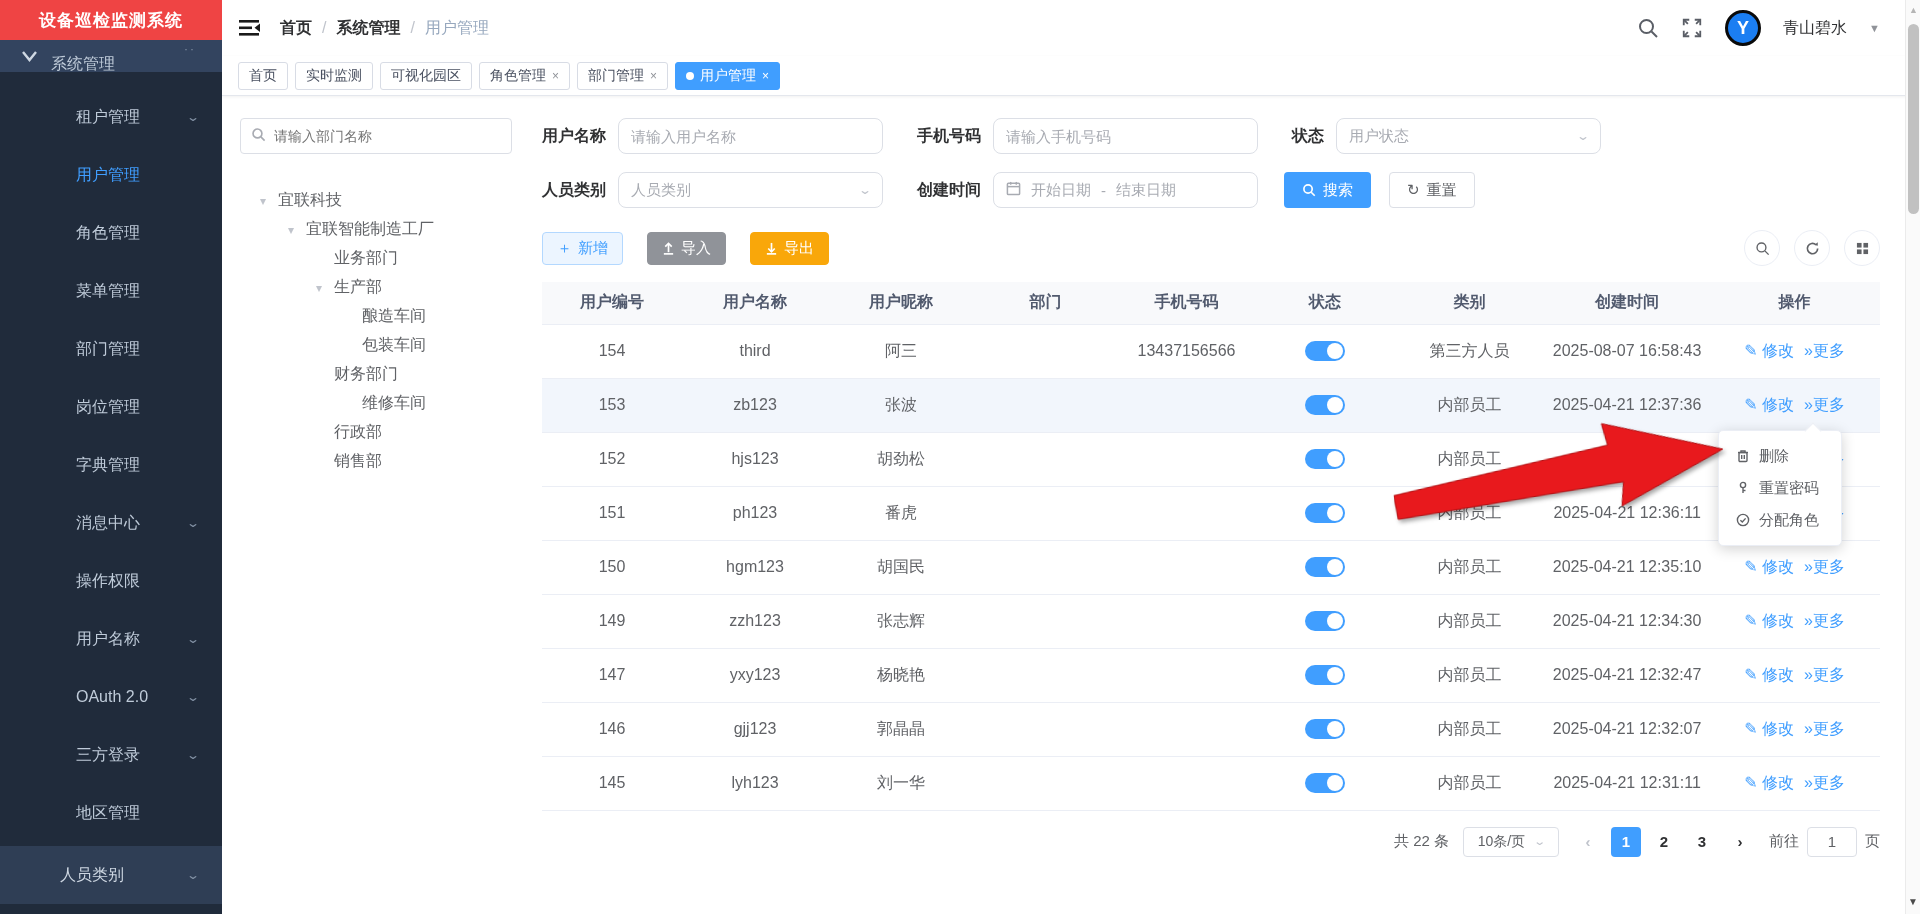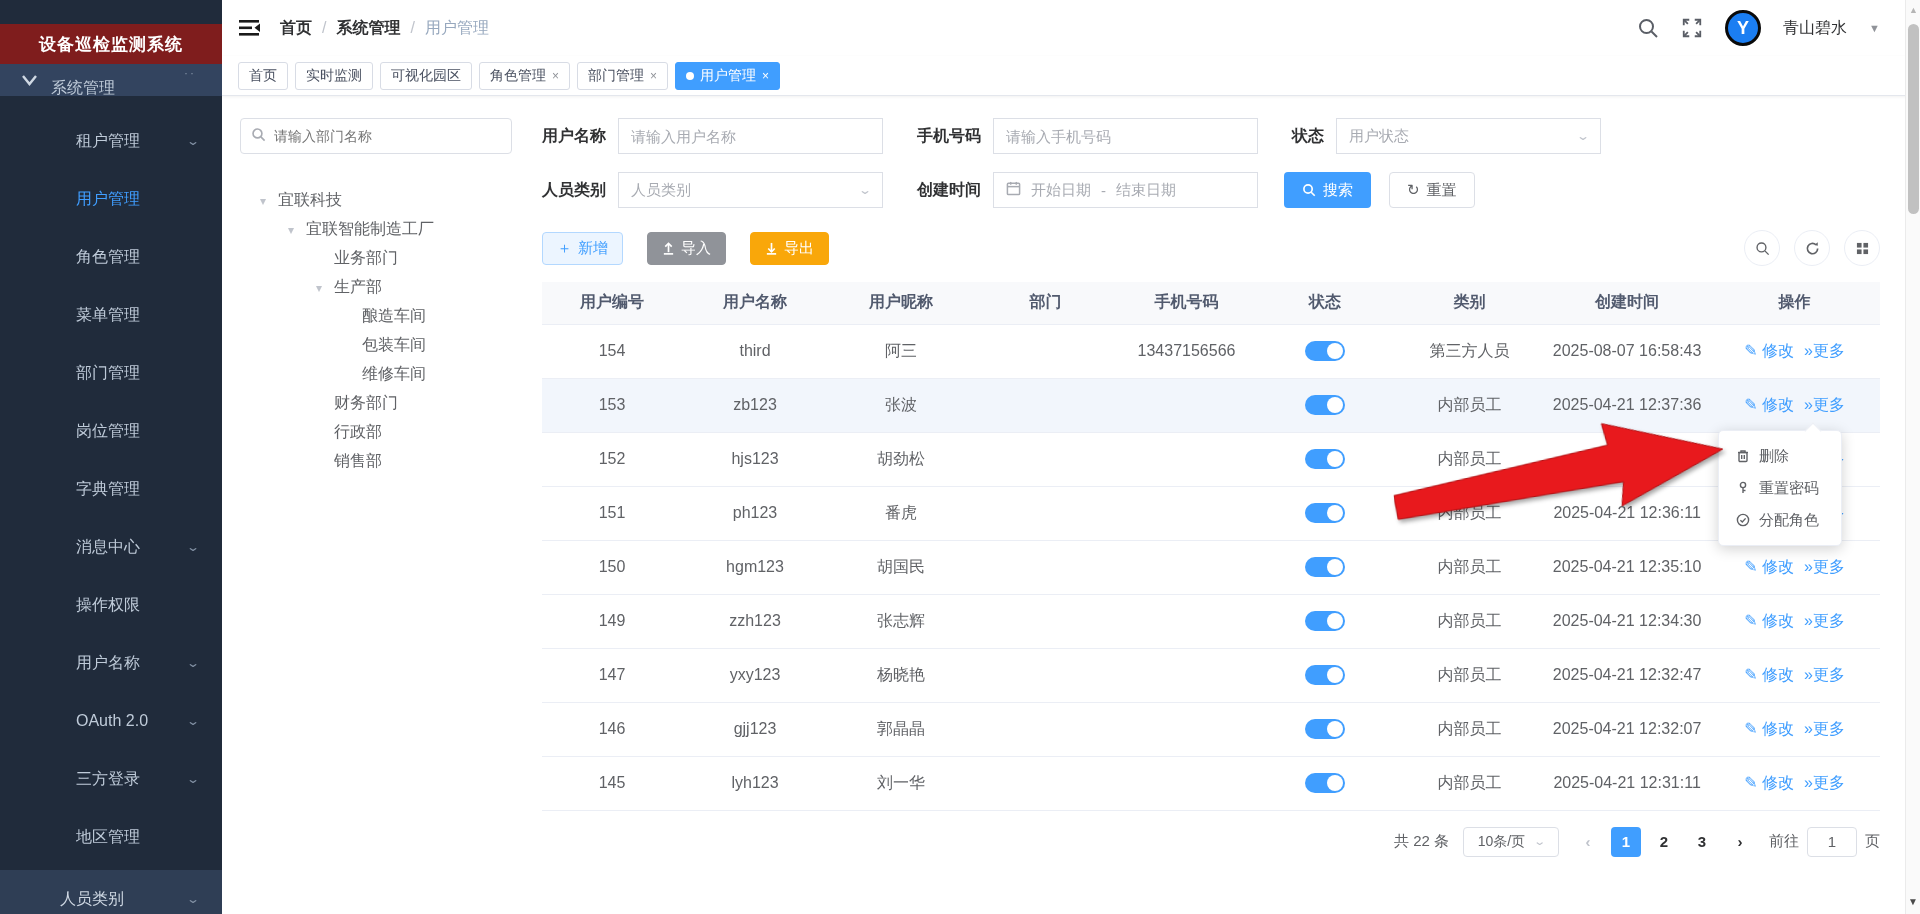--- a/index.html
+++ b/index.html
@@ -1,21 +1,21 @@
 <!DOCTYPE html>
 <html><head>
 <meta charset="utf-8">
 <style>
   * { margin:0; padding:0; box-sizing:border-box; }
   html,body { width:1920px; height:914px; overflow:hidden; }
   body { font-family:"Liberation Sans","DejaVu Sans",sans-serif; background:#fff; position:relative; color:#303133; }
 
   
   .sidebar { position:absolute; left:0; top:0; width:222px; height:914px; background:#202b3b; z-index:5; }
-  .logo-block { background:#7f1d1d; height:72px;margin-top:24px; }
+  .logo-block { background:#ef4444; height:72px; }
   .logo-row { height:40px; display:flex; align-items:center; justify-content:center; }
   .logo-title { color:#fff; font-size:17px; font-weight:bold; letter-spacing:1px; }
   .section-row { height:32px; background:#33445f; display:flex; align-items:flex-end; padding:0 20px 2px 22px; overflow:hidden; position:relative; }
   .section-row .sec-icon { color:#cfd8e3; margin-right:14px; margin-bottom:3px; }
   .section-row .sec-label { color:#bfcbd9; font-size:16px; position:relative; top:5px; }
   .section-row .sec-dots { position:absolute; right:26px; top:2px; color:#8392a5; font-size:12px; letter-spacing:2px; }
   .menu { padding-top:16px; }
   .menu-item { height:58px; display:flex; align-items:center; padding-left:76px; padding-right:26px; color:#bfcbd9; font-size:16px; cursor:pointer; position:relative; }
   .menu-item .chev { position:absolute; right:24px; color:#8392a5; font-size:12px; transform:scaleX(1.4); }
   .menu-item.active { color:#409eff; }
@@ -50,21 +50,21 @@
   .dept-col { width:272px; margin-right:30px; flex:none; }
   .dept-search { height:36px; border:1px solid #dcdfe6; border-radius:4px; display:flex; align-items:center; padding:0 10px; gap:8px; color:#a8abb2; font-size:15px; background:#fff; }
   .tree { margin-top:32px; font-size:16px; color:#606266; }
   .tnode { height:29px; display:flex; align-items:center; cursor:pointer; }
   .tnode .arr { width:18px; color:#c0c4cc; font-size:12px; flex:none; }
   .main-col { flex:1; min-width:0; }
 
   
   .frow { display:flex; align-items:center; margin-bottom:18px; }
   .flabel { font-weight:bold; font-size:16px; color:#303133; margin-right:12px; white-space:nowrap; }
-  .fctl { height:36px; border:1px solid #dcdfe6; border-radius:0; background:#fff; display:flex; align-items:center; padding:0 12px; font-size:15px; margin-right:34px; }
+  .fctl { height:36px; border:1px solid #dcdfe6; border-radius:8px; background:#fff; display:flex; align-items:center; padding:0 12px; font-size:15px; margin-right:34px; }
   .fctl input { border:none; outline:none; width:100%; font-size:15px; font-family:inherit; color:#606266; }
   .fctl input::placeholder { color:#a8abb2; }
   .w265 { width:265px; }
   .sel { justify-content:space-between; color:#a8abb2; cursor:pointer; }
   .sel .chev { color:#c0c4cc; font-size:12px; transform:scaleX(1.4); }
   .drange { gap:10px; color:#a8abb2; }
   .btn { height:36px; border-radius:4px; font-size:15px; display:inline-flex; align-items:center; gap:7px; padding:0 17px; cursor:pointer; border:1px solid transparent; white-space:nowrap; }
   .btn-primary { background:#409eff; color:#fff; }
   .btn-plain { background:#fff; border-color:#dcdfe6; color:#606266; margin-left:18px; }
 
@@ -280,27 +280,27 @@
             <span>生产部</span>
           </div>
         <div class="tnode" style="padding-left:104px">
             <span class="arr"></span>
             <span>酿造车间</span>
           </div>
         <div class="tnode" style="padding-left:104px">
             <span class="arr"></span>
             <span>包装车间</span>
           </div>
+        <div class="tnode" style="padding-left:76px">
+            <span class="arr"></span>
+            <span>财务部门</span>
+          </div>
         <div class="tnode" style="padding-left:104px">
             <span class="arr"></span>
             <span>维修车间</span>
-          </div>
-        <div class="tnode" style="padding-left:76px">
-            <span class="arr"></span>
-            <span>财务部门</span>
           </div>
         <div class="tnode" style="padding-left:76px">
             <span class="arr"></span>
             <span>行政部</span>
           </div>
         <div class="tnode" style="padding-left:76px">
             <span class="arr"></span>
             <span>销售部</span>
           </div>
       </div>

